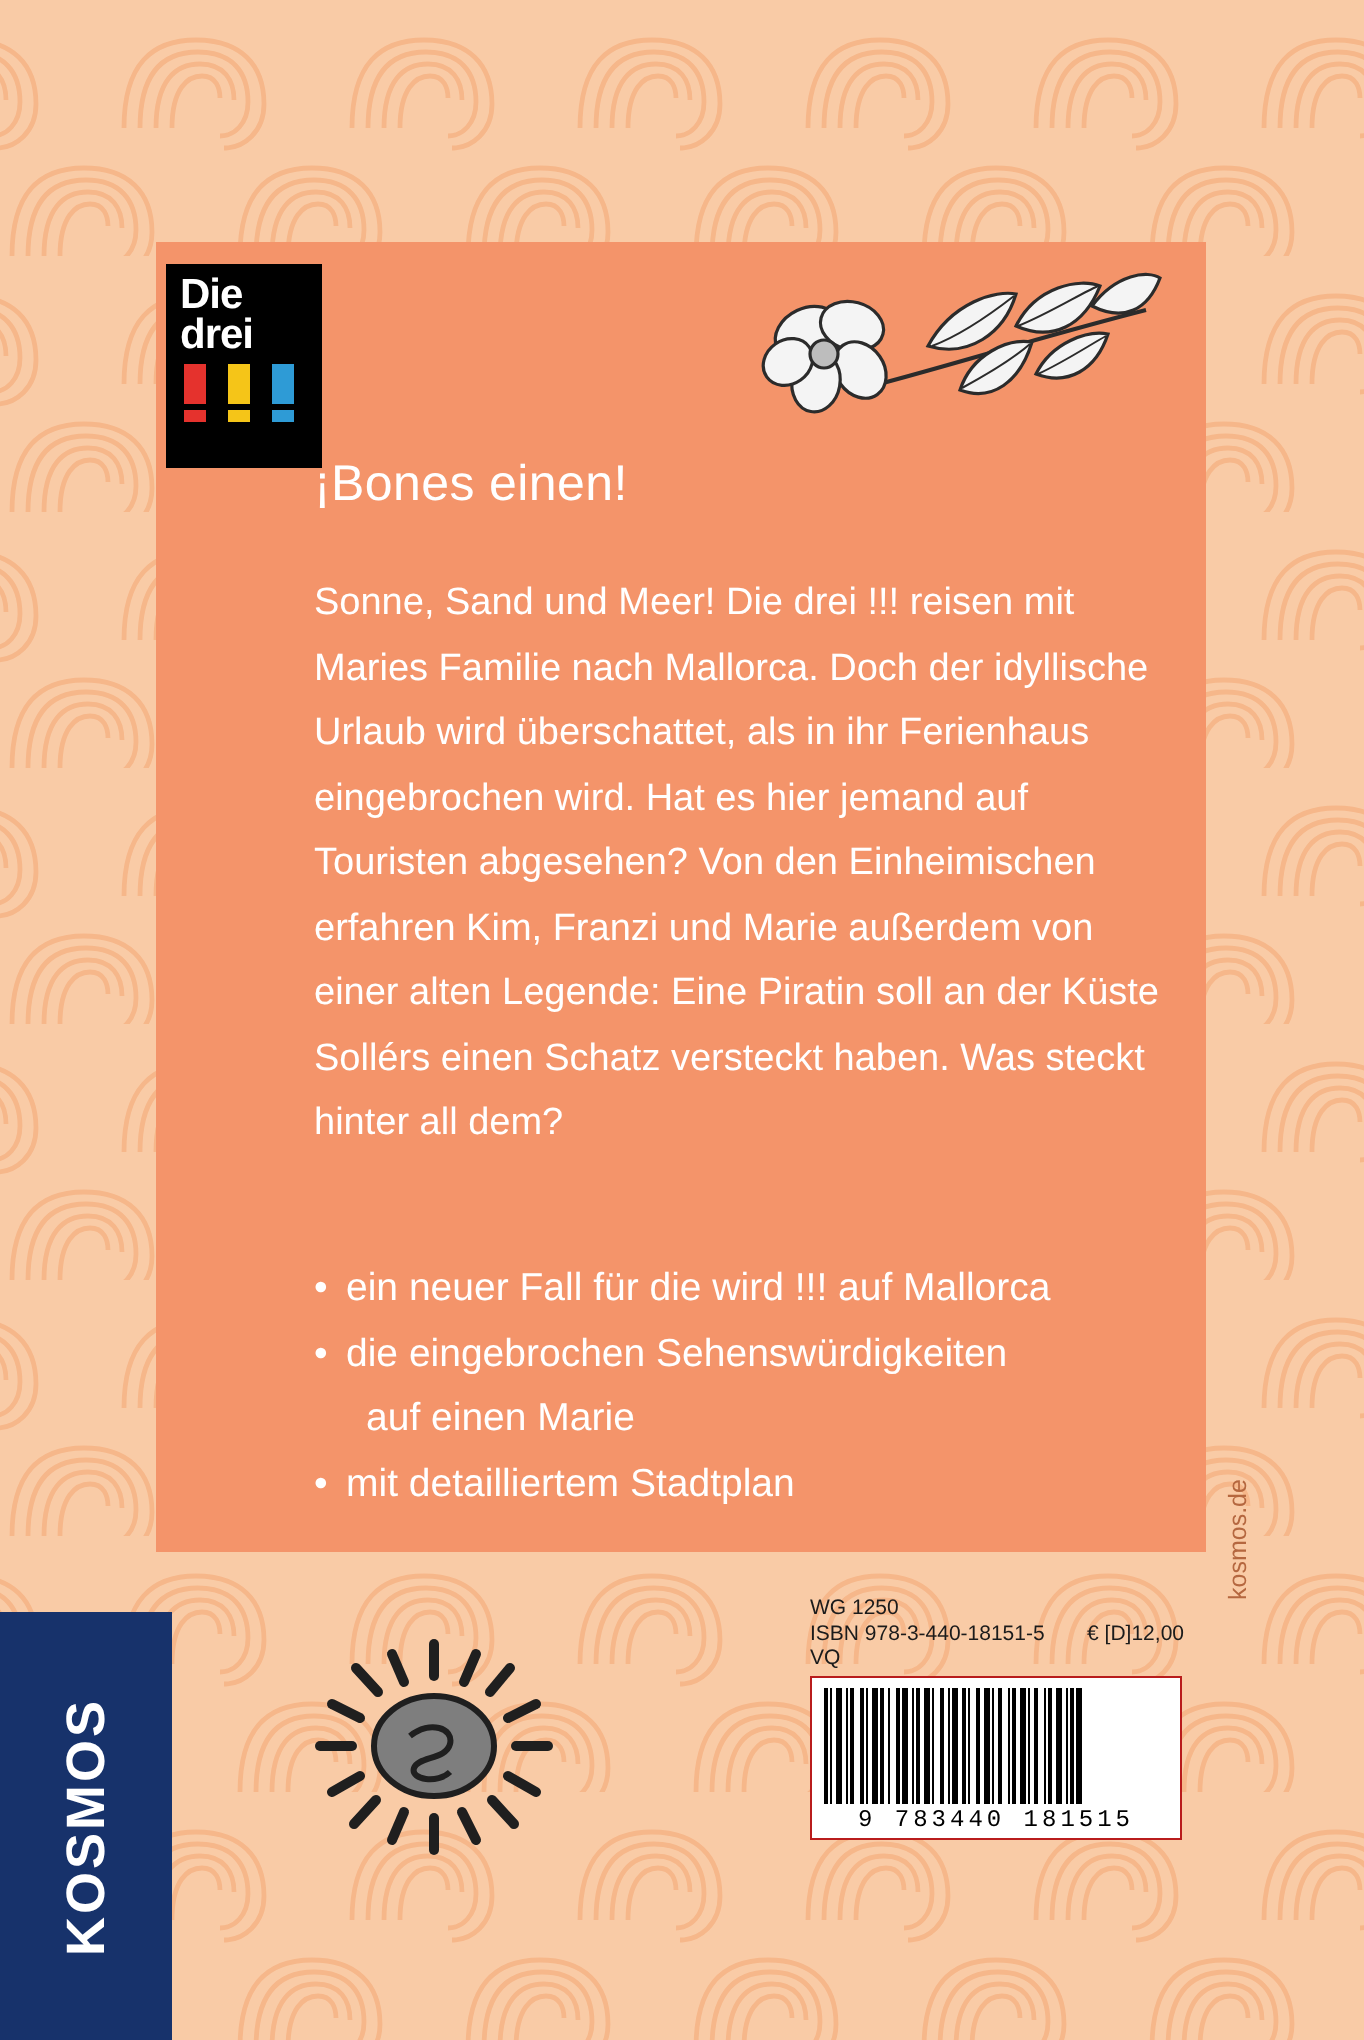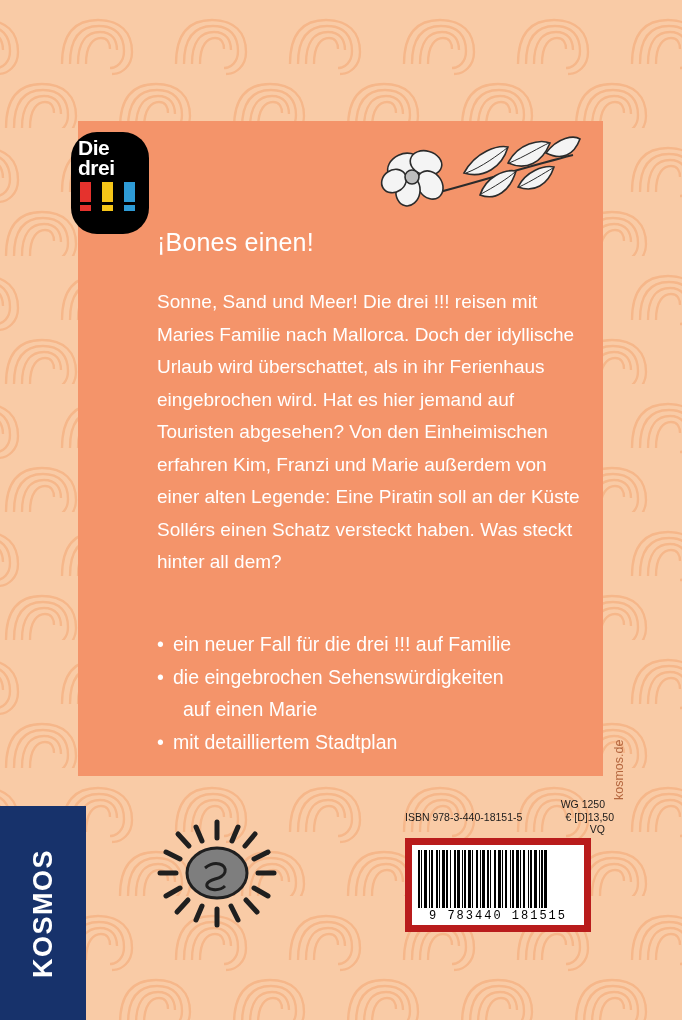--- a/index.html
+++ b/index.html
@@ -31,32 +31,31 @@
     top: 121px;
     width: 525px;
     height: 655px;
     background: #F4946A;
     z-index: 2;
   }
 
   
   #logo {
     position: absolute;
-    left: 71px;
+    left: 83px;
     top: 132px;
     width: 78px;
     height: 102px;
     background: #000;
     z-index: 3;
     display: flex;
     flex-direction: column;
     justify-content: flex-start;
     padding: 6px 0 0 0;
     box-sizing: border-box;
-    border-radius: 26px;
   }
   #logo .logo-line {
     color: #fff;
     font-family: "Liberation Sans", sans-serif;
     font-weight: bold;
     font-size: 21px;
     line-height: 20px;
     letter-spacing: -0.5px;
     padding-left: 7px;
   }
@@ -188,27 +187,26 @@
     top: 798px;
     width: 200px;
     z-index: 3;
     font-family: "Liberation Sans", sans-serif;
   }
   #barcode-meta {
     color: #1b1b1b;
     font-size: 10.5px;
     line-height: 12.5px;
     margin-bottom: 2px;
-    text-align: right;
-  }
-  #barcode-meta .row2 { display: flex; justify-content: space-between; width: 209px; }
+  }
+  #barcode-meta .row2 { display: flex; justify-content: space-between; width: 187px; }
   #barcode-white {
     width: 186px;
     background: #ffffff;
-    border: 7px solid #b91c1c;
+    border: 1px solid #b91c1c;
     box-sizing: border-box;
     padding: 5px 6px 2px 6px;
   }
   #bars {
     display: flex;
     align-items: flex-end;
     height: 58px;
     gap: 0;
   }
   #bars i {
@@ -315,21 +313,21 @@
   </g>
 </svg>
 
 <div id="headline">¡Bones einen!</div>
 
 <div id="blurb">Sonne, Sand und Meer! Die drei !!! reisen mit Maries Familie nach Mallorca. Doch der idyllische Urlaub wird überschattet, als in ihr Ferienhaus eingebrochen wird. Hat es hier jemand auf Touristen abgesehen? Von den Einheimischen erfahren Kim, Franzi und Marie außerdem von einer alten Legende: Eine Piratin soll an der Küste Sollérs einen Schatz versteckt haben. Was steckt hinter all dem?</div>
 
 <ul id="bullets">
   <li>
     <span class="dotmark">•</span>
-    <span>ein neuer Fall für die drei !!! auf Familie</span>
+    <span>ein neuer Fall für die wird !!! auf Mallorca</span>
   </li>
   <li>
     <span class="dotmark">•</span>
     <span>die eingebrochen Sehenswürdigkeiten</span>
     <span class="cont">auf einen Marie</span>
   </li>
   <li>
     <span class="dotmark">•</span>
     <span>mit detailliertem Stadtplan</span>
   </li>
@@ -362,21 +360,21 @@
       <path d="M52 31 l-6 -14"></path>
     </g>
   </g>
 </svg>
 
 <div id="barcode-block">
   <div id="barcode-meta">
     <div>WG 1250</div>
     <div class="row2">
       <span>ISBN 978-3-440-18151-5</span>
-      <span>€ [D]13,50</span>
+      <span>€ [D]12,00</span>
     </div>
     <div>VQ</div>
   </div>
   <div id="barcode-white">
     <div id="bars">
       <i style="width:2px"></i>
         <i style="width:1px;background:#fff"></i>
         <i style="width:1px"></i>
         <i style="width:2px;background:#fff"></i>
       <i style="width:3px"></i>

